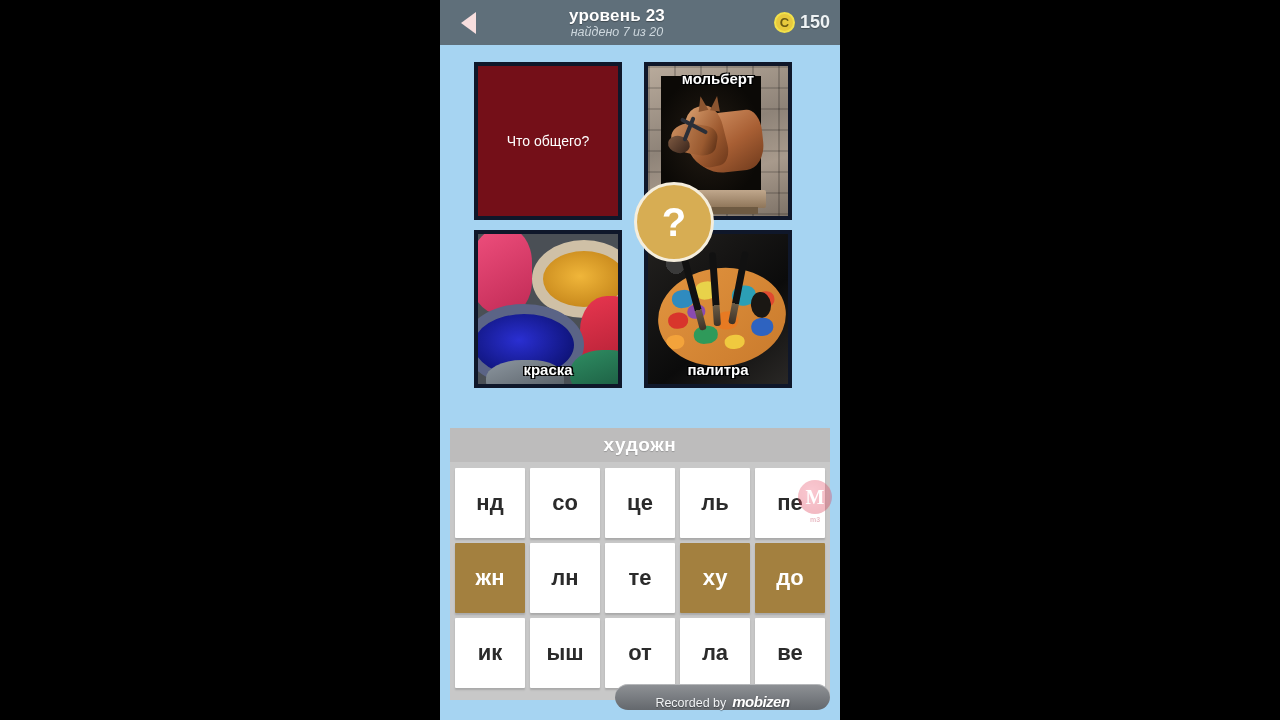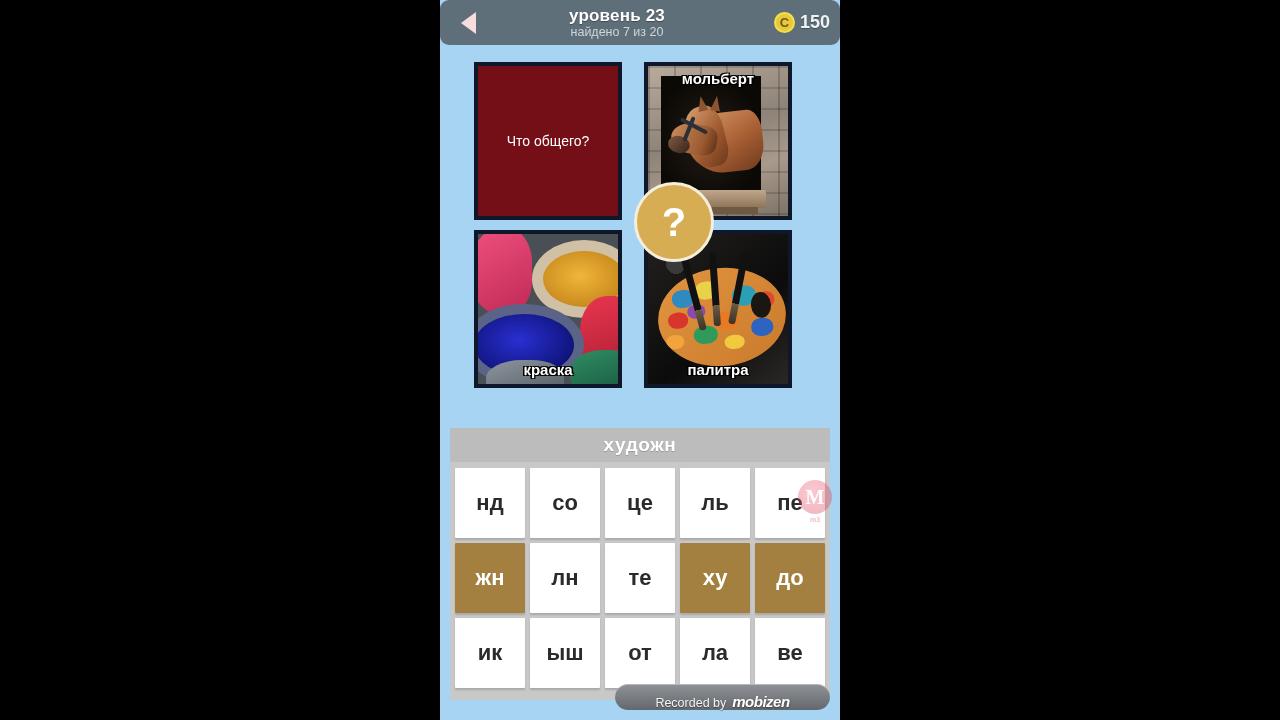--- a/index.html
+++ b/index.html
@@ -15,21 +15,21 @@
     width: 400px; height: 720px;
     background: #a6d4f2;
     overflow: hidden;
   }
 
   
   #header {
     position: absolute; left: 0; top: 0;
     width: 400px; height: 45px;
     background: #5f6f7a;
-    display: flex; align-items: center; border-radius: 9px;
+    display: flex; align-items: center;
   }
   #back-btn {
     width: 56px; height: 45px;
     display: flex; align-items: center; justify-content: center;
     cursor: pointer;
   }
   .tri-left {
     width: 0; height: 0;
     border-top: 11px solid transparent;
     border-bottom: 11px solid transparent;
@@ -38,21 +38,21 @@
   #header-center {
     flex: 1; text-align: center;
     margin-left: -10px;
   }
   #level-title {
     color: #ffffff; font-size: 17px; font-weight: bold;
     line-height: 19px; letter-spacing: .2px;
     text-shadow: 0 1px 1px rgba(0,0,0,.35);
   }
   #level-progress {
-    color: #ccd6dc; font-size: 12.5px; line-height: 15px;
+    color: #ccd6dc; font-size: 12.5px; line-height: 15px; font-style: italic;
   }
   #coins {
     width: 92px; height: 45px;
     display: flex; align-items: center; justify-content: flex-end;
     padding-right: 10px; box-sizing: border-box;
     cursor: pointer;
   }
   #coin-icon {
     width: 21px; height: 21px; border-radius: 50%;
     background: #e8c93d; border: 2.5px solid #f2e14a;

